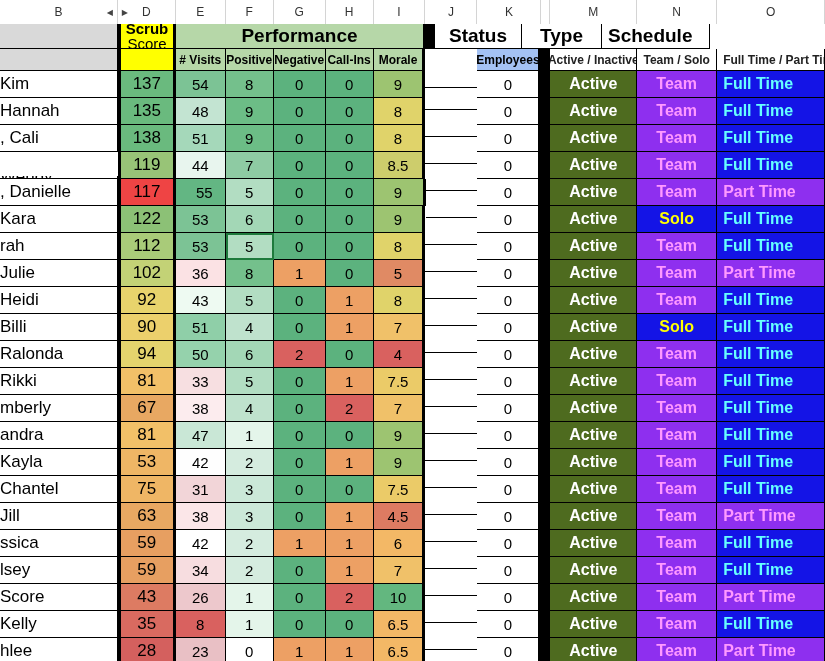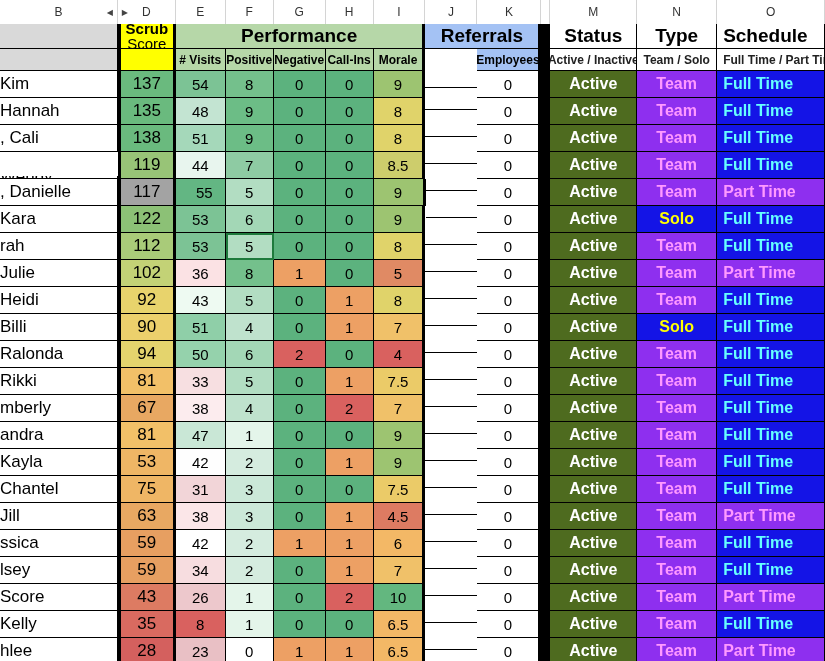--- a/index.html
+++ b/index.html
@@ -105,21 +105,20 @@
 
   <div class="grid">
 
     <div class="row hdr1">
       <div class="cell c-name h-blank"></div>
       <div class="cell c-scrub h-scrub thickL thickR">
         <span class="l1">Scrub</span>
         <span class="l2">Score</span>
       </div>
       <div class="cell h-perf thickR" style="width:250px">Performance</div>
-      <div class="cell h-ref thickR" style="width:116px">Referrals</div>
       <div class="cell c-gap"></div>
       <div class="cell c-stat h-stat">Status</div>
       <div class="cell c-type h-type">Type</div>
       <div class="cell c-sched h-sched">Schedule</div>
     </div>
 
     <div class="row hdr2">
       <div class="cell c-name h-blank"></div>
       <div class="cell c-scrub h-scrub thickL thickR"></div>
       <div class="cell c-visit s-perf"># Visits</div>
@@ -191,21 +190,21 @@
           <div class="cell c-mor thickR" style="background: rgb(205, 205, 108);">8.5</div>
           <div class="cell c-cli zerocell" style="background: rgb(255, 255, 255);">0</div>
           <div class="cell c-emp zerocell thickR" style="background: rgb(255, 255, 255);">0</div>
           <div class="cell c-gap" style="background: rgb(0, 0, 0);"></div>
           <div class="cell c-stat" style="background: rgb(78, 107, 31); color: rgb(255, 255, 255);">Active</div>
           <div class="cell c-type" style="background: rgb(142, 47, 239); color: rgb(255, 153, 255);">Team</div>
           <div class="cell c-sched" style="background: rgb(20, 20, 230); color: rgb(102, 255, 255);">Full Time</div>
         </div>
         <div class="row">
           <div class="cell c-name" style="background: rgb(255, 255, 255);">, Danielle</div>
-          <div class="cell c-scrub thickL thickR" style="background: #a3a3a3;">117</div>
+          <div class="cell c-scrub thickL thickR" style="background: #ef4444;">117</div>
           <div class="cell c-visit" style="background: rgb(99, 182, 131); padding-left: 8px;">55</div>
           <div class="cell c-pos" style="background: rgb(178, 221, 194);">5</div>
           <div class="cell c-neg" style="background: rgb(92, 178, 126);">0</div>
           <div class="cell c-call" style="background: rgb(92, 178, 126);">0</div>
           <div class="cell c-mor thickR" style="background: rgb(157, 196, 113);">9</div>
           <div class="cell c-cli zerocell" style="background: rgb(255, 255, 255);">0</div>
           <div class="cell c-emp zerocell thickR" style="background: rgb(255, 255, 255);">0</div>
           <div class="cell c-gap" style="background: rgb(0, 0, 0);"></div>
           <div class="cell c-stat" style="background: rgb(78, 107, 31); color: rgb(255, 255, 255);">Active</div>
           <div class="cell c-type" style="background: rgb(142, 47, 239); color: rgb(255, 153, 255);">Team</div>

